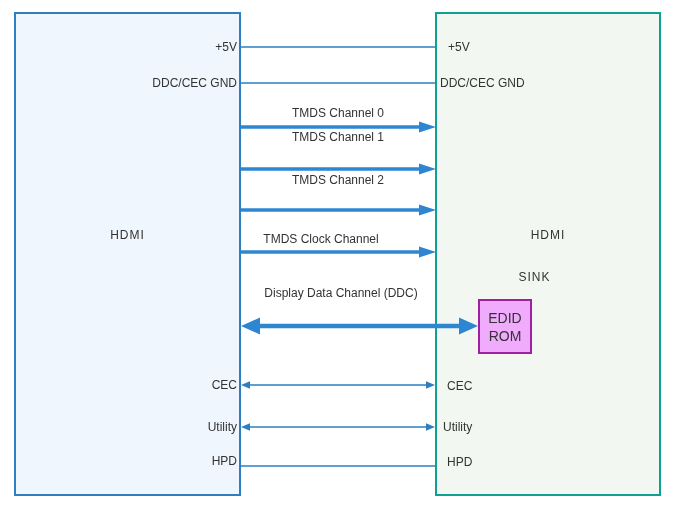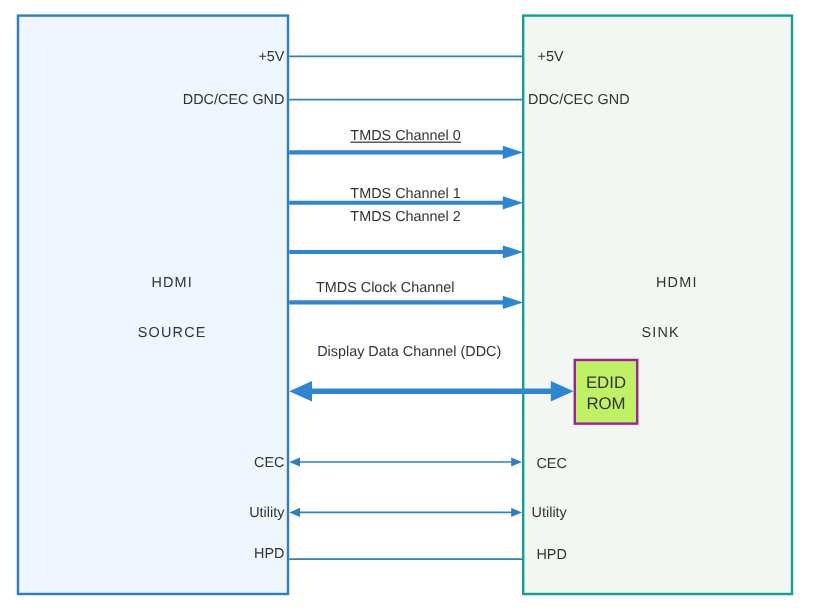--- a/index.html
+++ b/index.html
@@ -21,21 +21,21 @@
     z-index: 0;
   }
   .source-box { left: 14px;  width: 227px; background: #EFF6FD; border-color: #2D7FC1; }
   .sink-box   { left: 435px; width: 226px; background: #F2F8F1; border-color: #0FA193; }
   .edid-box {
     position: absolute;
     left: 478px; top: 299px;
     width: 54px; height: 55px;
     box-sizing: border-box;
     border: 2px solid #A0219E;
-    background: #bef264;
+    background: #f0abfc;
     display: flex; flex-direction: column;
     justify-content: center; align-items: center;
     font-size: 14px; line-height: 18px;
     z-index: 1;
   }
   .connector-layer {
     position: absolute;
     left: 0; top: 0;
     width: 680px; height: 513px;
     z-index: 2;
@@ -43,21 +43,21 @@
   }
   .lbl {
     position: absolute;
     font-size: 12px;
     line-height: 18px;
     white-space: nowrap;
     z-index: 4;
   }
   .r { text-align: right; }
   .c { text-align: center; }
-  .title { letter-spacing: 1px; margin-left: 16px; }
+  .title { letter-spacing: 1px; }
   .thin   { stroke: #2E7FC2; stroke-width: 1.4; }
   .mid    { stroke: #2E86D2; stroke-width: 3.4; }
   .thick  { stroke: #2E86D2; stroke-width: 4.6; }
   .head   { fill: #2E86D2; stroke: none; }
   .headsm { fill: #2E7FC2; stroke: none; }
 </style>
 </head>
 <body>
 
 <div class="stage">
@@ -107,36 +107,35 @@
       <line class="thin" x1="248" y1="427" x2="428" y2="427"></line>
       <polygon class="headsm" points="241,427 250,423.2 250,430.8"></polygon>
       <polygon class="headsm" points="435,427 426,423.2 426,430.8"></polygon>
     </g>
     <g>
       <line class="thin" x1="241" y1="466" x2="435" y2="466"></line>
     </g>
   </svg>
 
   <div class="lbl c title" style="left:14px; width:227px; top:226px;">HDMI</div>
-  <div class="lbl c title" style="left:14px; width:227px; top:268px;">SOURCE</div>
 
   <div class="lbl c title" style="left:435px; width:226px; top:226px;">HDMI</div>
   <div class="lbl c title" style="left:435px; width:199px; top:268px;">SINK</div>
 
   <div class="lbl r" style="right:443px; top:38px;">+5V</div>
   <div class="lbl r" style="right:443px; top:74px;">DDC/CEC GND</div>
   <div class="lbl r" style="right:443px; top:376px;">CEC</div>
   <div class="lbl r" style="right:443px; top:418px;">Utility</div>
   <div class="lbl r" style="right:443px; top:452px;">HPD</div>
 
   <div class="lbl" style="left:448px; top:38px;">+5V</div>
   <div class="lbl" style="left:440px; top:74px;">DDC/CEC GND</div>
   <div class="lbl" style="left:447px; top:377px;">CEC</div>
   <div class="lbl" style="left:443px; top:418px;">Utility</div>
   <div class="lbl" style="left:447px; top:453px;">HPD</div>
 
-  <div class="lbl c" style="left:241px; width:194px; top:104px;text-decoration:underline;">TMDS Channel 0</div>
-  <div class="lbl c" style="left:241px; width:194px; top:152px;">TMDS Channel 1</div>
+  <div class="lbl c" style="left:241px; width:194px; top:104px;">TMDS Channel 0</div>
+  <div class="lbl c" style="left:241px; width:194px; top:128px;">TMDS Channel 1</div>
   <div class="lbl c" style="left:241px; width:194px; top:171px;">TMDS Channel 2</div>
   <div class="lbl c" style="left:241px; width:160px; top:230px;">TMDS Clock Channel</div>
   <div class="lbl c" style="left:241px; width:200px; top:284px;">Display Data Channel (DDC)</div>
 
 </div>
 
 </body></html>

